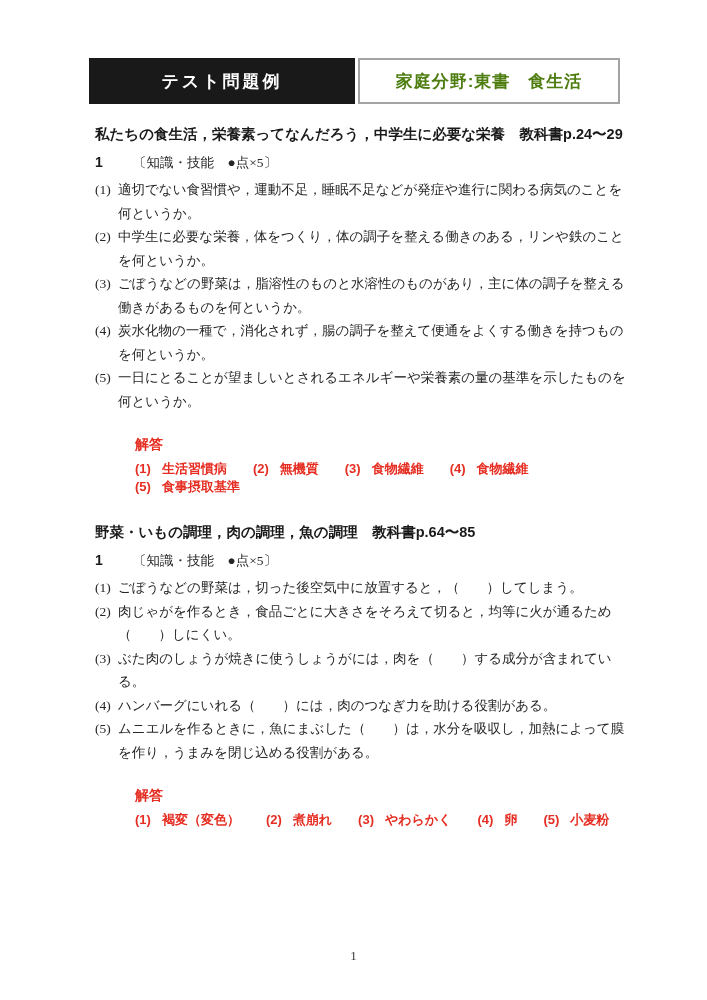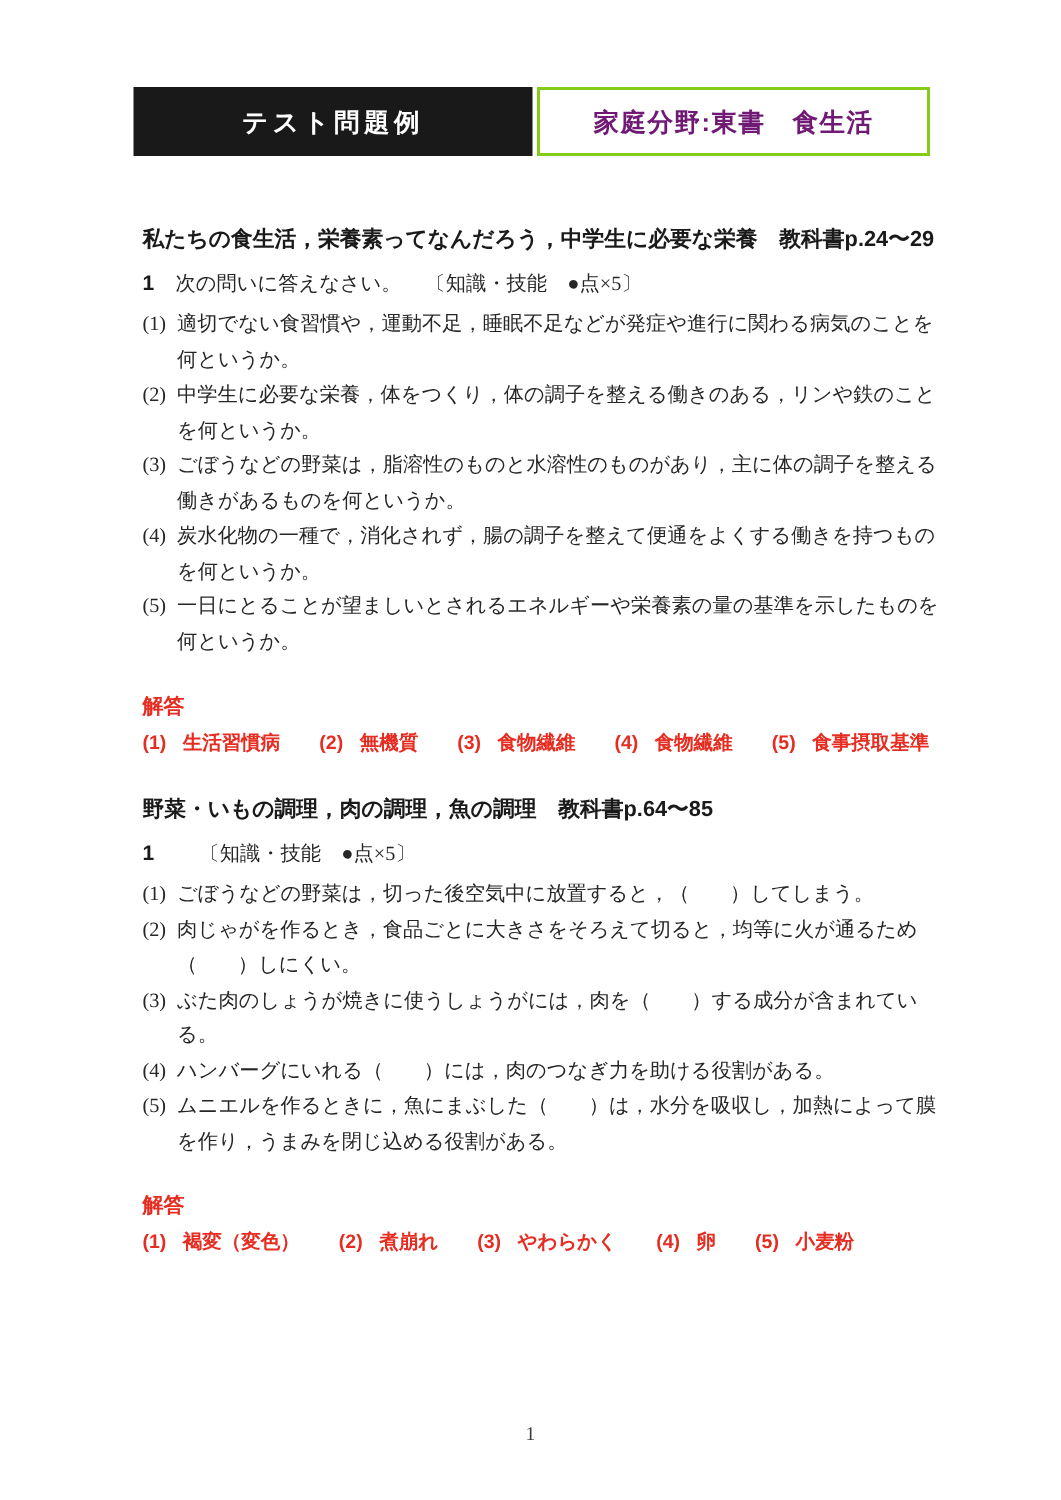--- a/index.html
+++ b/index.html
@@ -31,33 +31,33 @@
     font-family: "Liberation Sans", "DejaVu Sans", sans-serif;
     font-weight: bold;
     font-size: 17px;
     letter-spacing: 3px;
   }
   .hdr-white {
     width: 262px;
     height: 46px;
     margin-left: 3px;
     background: #ffffff;
-    border: 2px solid #84cc16;
-    color: #701a75;
+    border: 2px solid #a3a3a3;
+    color: #4d7c0f;
     display: flex;
     align-items: center;
     justify-content: center;
     font-family: "Liberation Sans", "DejaVu Sans", sans-serif;
     font-weight: bold;
     font-size: 17px;
     letter-spacing: 1px;
   }
   .content {
     position: absolute;
-    top: 150px;
+    top: 124px;
     left: 95px;
     width: 537px;
   }
   .sec-title {
     font-family: "Liberation Sans", "DejaVu Sans", sans-serif;
     font-weight: bold;
     font-size: 14.5px;
     line-height: 20px;
     color: #1a1a1a;
   }
@@ -96,21 +96,21 @@
     margin-top: 7px;
     display: flex;
     flex-wrap: wrap;
     column-gap: 26px;
     font-family: "Liberation Sans", "DejaVu Sans", sans-serif;
     font-weight: bold;
     font-size: 13px;
     line-height: 18px;
   }
   .ans-item { display: flex; column-gap: 11px; }
-  .red { color: #e62d22; }
+  .red { color: #e62d22; margin-left: 40px; }
   .sec-2 { margin-top: 26px; }
   .page-number {
     position: absolute;
     top: 948px;
     left: 0;
     width: 707px;
     text-align: center;
     font-size: 13px;
     color: #3c3c3c;
   }
@@ -128,21 +128,20 @@
       <span>家庭分野:東書　食生活</span>
     </div>
   </div>
 
   <div class="content">
 
     <div class="section">
       <div class="sec-title">私たちの食生活，栄養素ってなんだろう，中学生に必要な栄養　教科書p.24〜29</div>
       <div class="intro">
         <span class="intro-num">1</span>
-        <span>次の問いに答えなさい。</span>
         <span class="intro-criteria">〔知識・技能　●点×5〕</span>
       </div>
       <div class="q-list">
         <div class="q-item">
           <span class="q-num">(1)</span>
           <span class="q-text">適切でない食習慣や，運動不足，睡眠不足などが発症や進行に関わる病気のことを何というか。</span>
         </div>
         <div class="q-item">
           <span class="q-num">(2)</span>
           <span class="q-text">中学生に必要な栄養，体をつくり，体の調子を整える働きのある，リンや鉄のことを何というか。</span>

